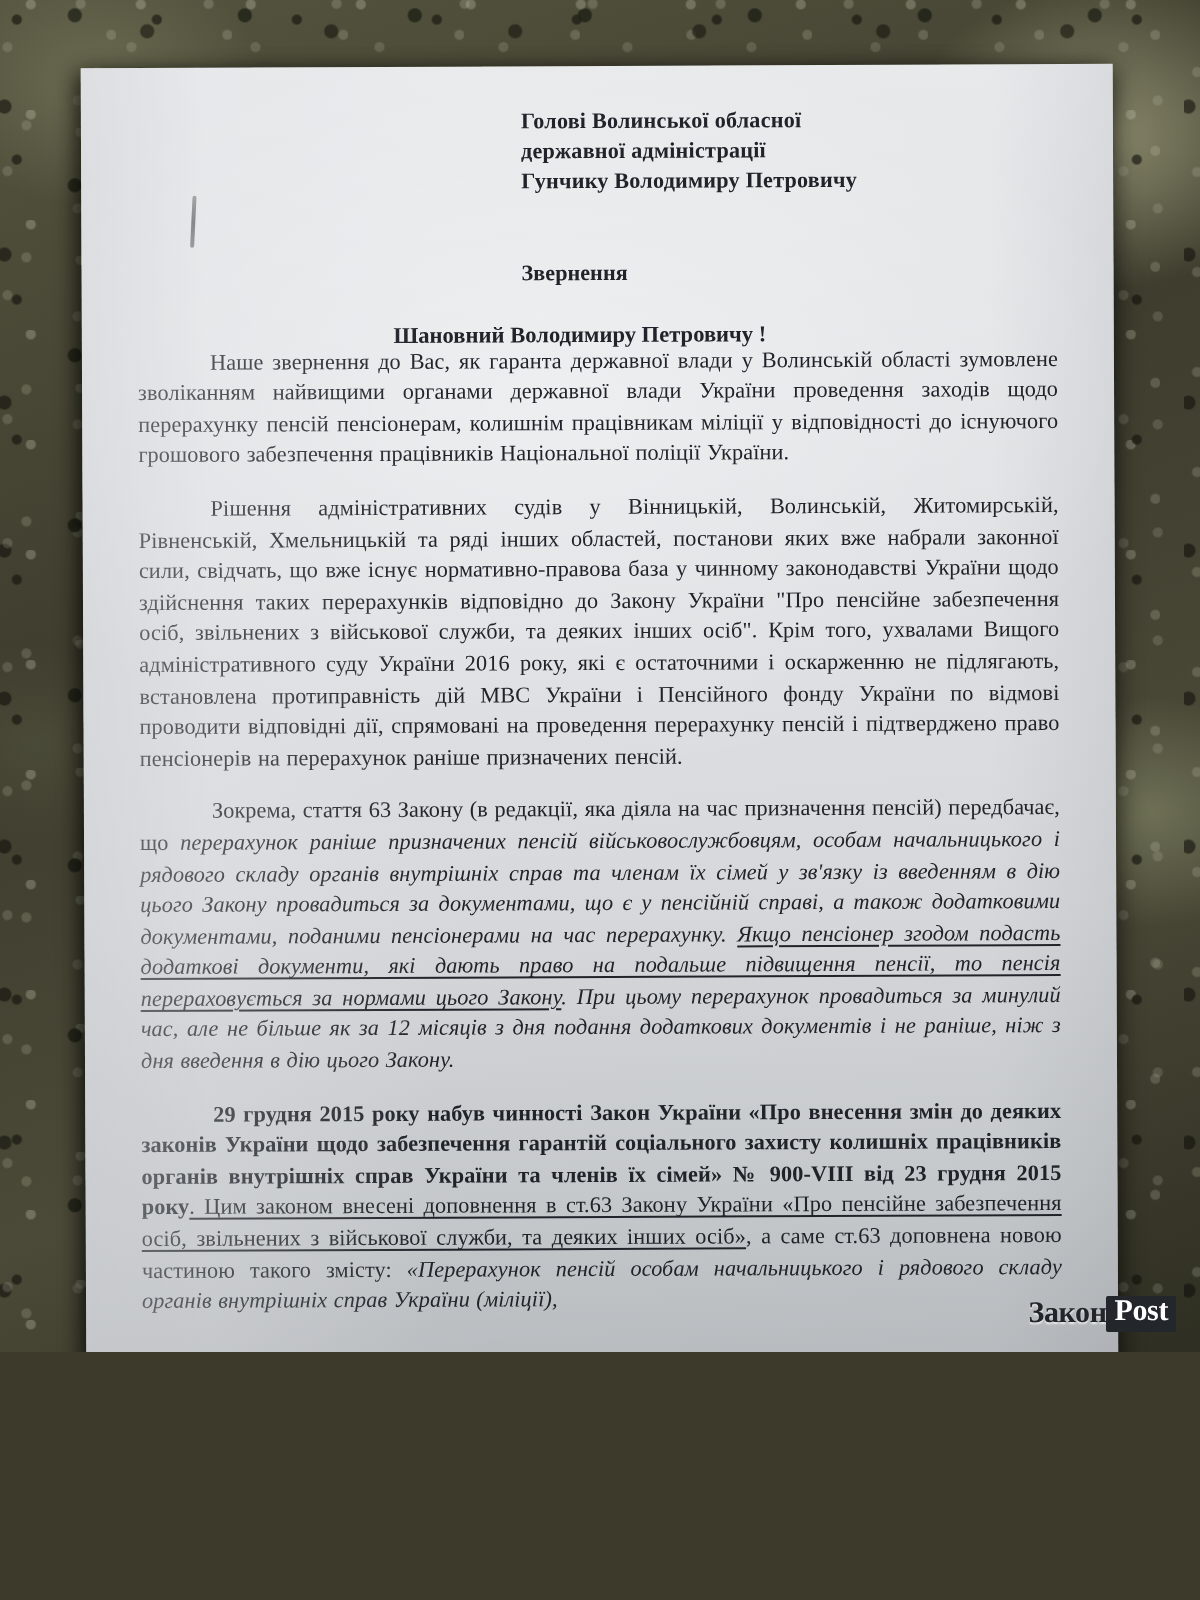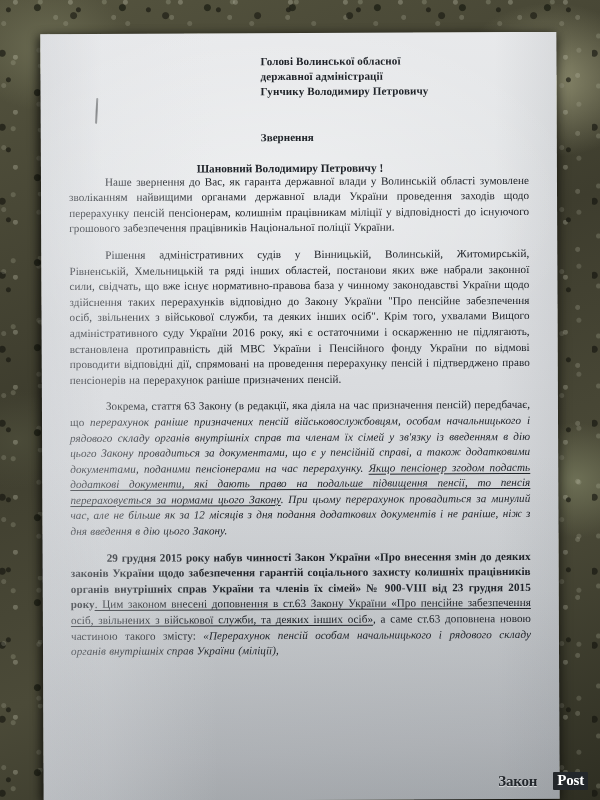--- a/index.html
+++ b/index.html
@@ -2,21 +2,21 @@
 <html><head>
 <meta charset="utf-8">
 <style>
   html,body{margin:0;padding:0;}
   body{
     width:600px;height:800px;overflow:hidden;
     font-family:"Liberation Serif", serif;
     background:#3d3a2c;
   }
   #photo{
-    position:relative;width:600px;height:800px;overflow:hidden;
+    position:relative;width:600px;height:676px;overflow:hidden;
     background:
       radial-gradient(ellipse 120px 90px at 8% 6%, #6b6b52 0%, rgba(107,107,82,0) 70%),
       radial-gradient(ellipse 140px 110px at 92% 10%, #8b8a6d 0%, rgba(139,138,109,0) 70%),
       radial-gradient(ellipse 100px 80px at 96% 60%, #6d6f55 0%, rgba(109,111,85,0) 72%),
       radial-gradient(ellipse 130px 90px at 50% 99%, #5c5c46 0%, rgba(92,92,70,0) 70%),
       radial-gradient(ellipse 90px 70px at 3% 55%, #4a4a38 0%, rgba(74,74,56,0) 70%),
       linear-gradient(160deg,#55543f 0%,#3e3d2e 40%,#4b4a38 70%,#2e2e22 100%);
   }
   
   #photo::before{
@@ -94,21 +94,21 @@
   #watermark{
     position:absolute;right:12px;bottom:10px;z-index:6;
     display:flex;align-items:center;font-family:"Liberation Serif",serif;
   }
   #wm-volyn{
     font-size:15px;font-weight:bold;color:#22262b;letter-spacing:-.2px;
     text-shadow:0 1px 1px rgba(255,255,255,.7);
   }
   #wm-post{
     font-size:15px;font-weight:bold;color:#ffffff;background:#23272b;
-    padding:0 4px 1px 4px;margin-left:16px;border-radius:1px;letter-spacing:-.2px;
+    padding:0 4px 1px 4px;margin-left:0;border-radius:1px;letter-spacing:-.2px;
   }
 </style>
 </head>
 <body>
 
 <div id="photo">
 
   <div id="paper">
     <div id="staple"></div>
 

